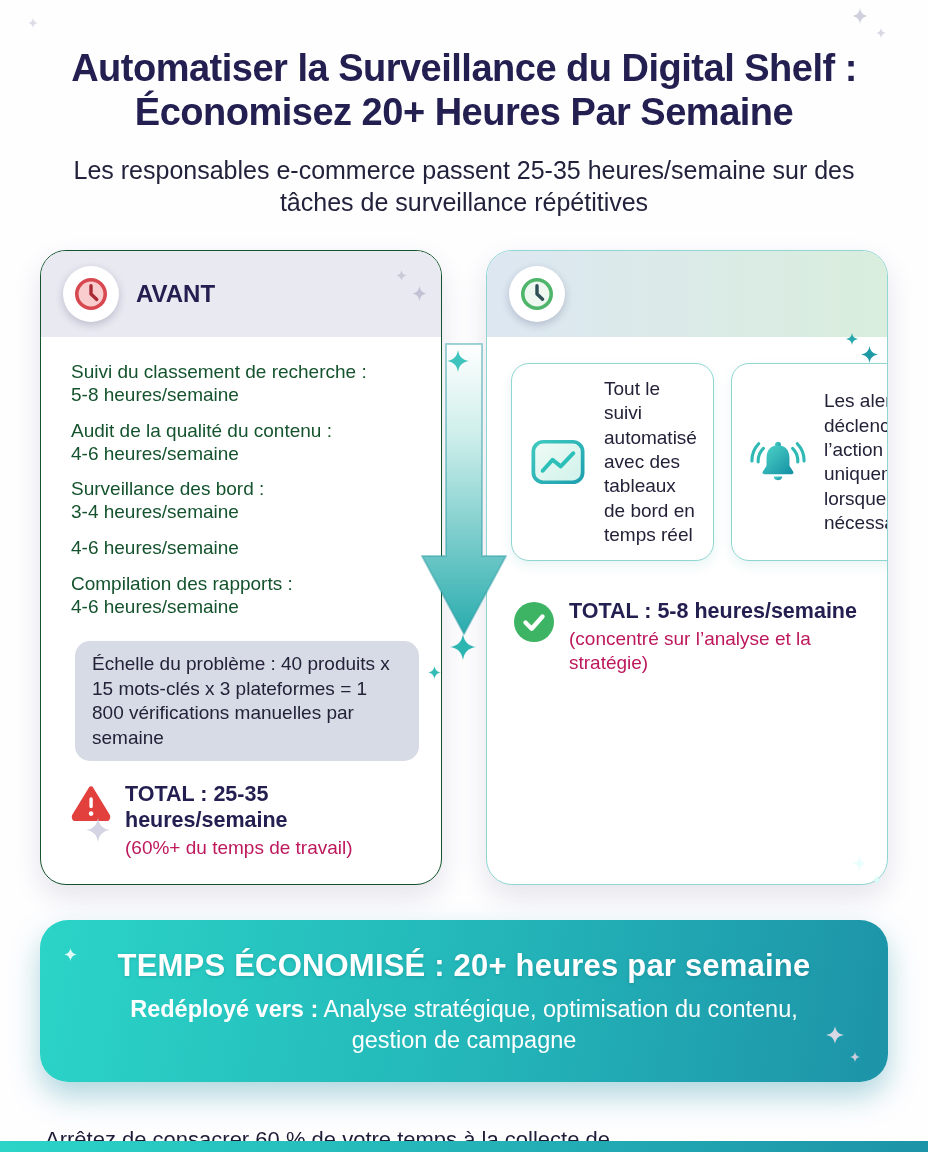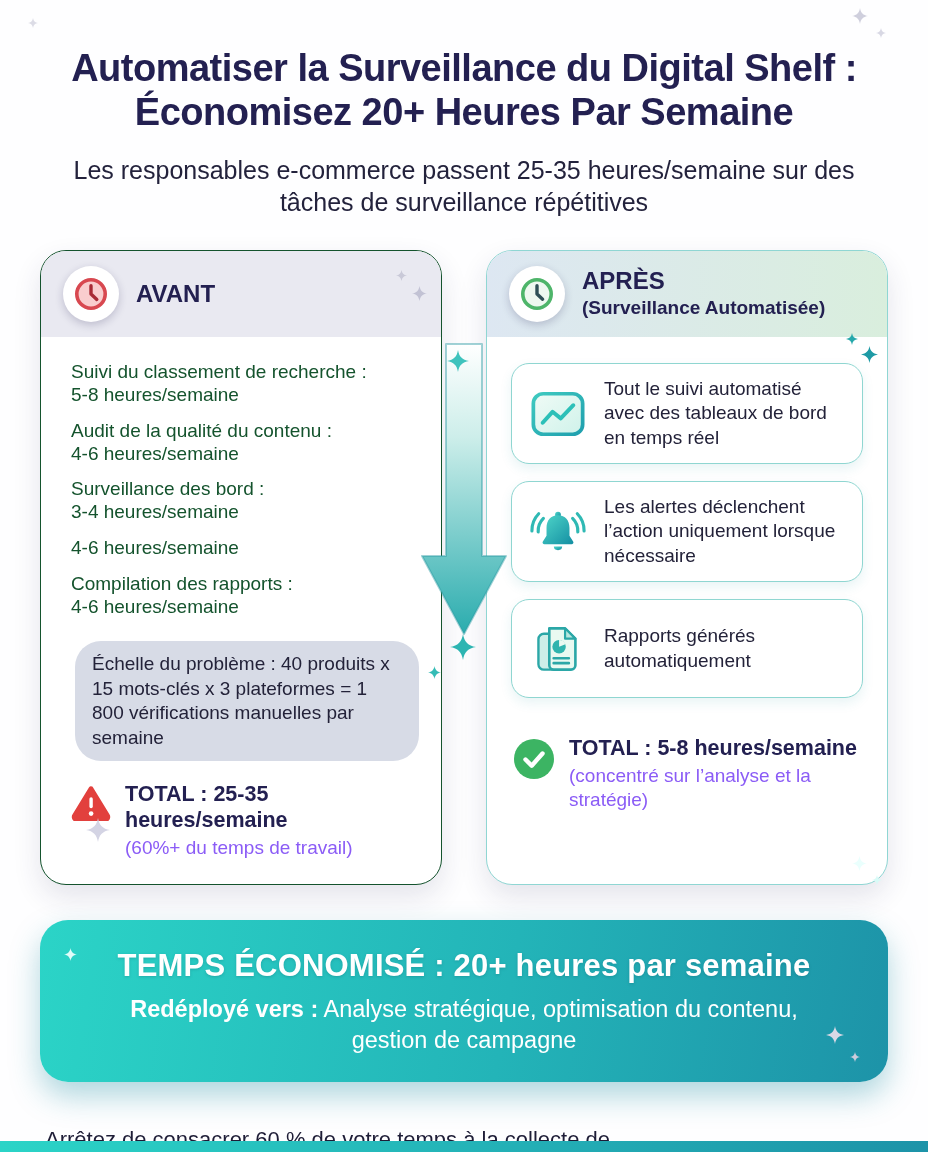--- a/index.html
+++ b/index.html
@@ -38,30 +38,30 @@
     width:56px; height:56px; border-radius:50%; background:#fff; flex:none;
     display:flex; align-items:center; justify-content:center;
     box-shadow:0 3px 9px rgba(35,32,81,0.22);
   }
   .card-title { font-size:24px; font-weight:800; color:#232051; line-height:1.1; }
   .card-subtitle { font-size:19px; font-weight:700; color:#232051; line-height:1.2; margin-top:3px; }
   
   .task-list { padding:24px 24px 0 30px; }
   .task { margin-bottom:13px; font-size:19px; line-height:1.2; color:#14532d; font-weight:500; }
   .scale-note {
-    margin:10px 22px 0 34px; background:#d7dbe6; border-radius:26px;
+    margin:10px 22px 0 34px; background:#d7dbe6; border-radius:15px;
     padding:11px 17px; font-size:19px; line-height:1.29; color:#232239; font-weight:500;
   }
   .total-row { display:flex; align-items:flex-start; gap:14px; margin:21px 24px 24px 30px; }
   .card-after .total-row { margin:30px 24px 24px 26px; }
   .total-icon { flex:none; margin-top:2px; }
   .total-label { font-size:21.5px; font-weight:800; color:#232051; line-height:1.2; }
-  .total-note  { font-size:19px; font-weight:500; color:#8b5cf6; line-height:1.25; margin-top:2px; }
-  
-  .feature-list { padding:26px 24px 8px; display:flex; flex-direction:column; gap:17px; }
+  .total-note  { font-size:19px; font-weight:500; color:#be185d; line-height:1.25; margin-top:2px; }
+  
+  .feature-list { padding:26px 24px 8px; display:flex; gap:17px; }
   .feature-box {
     display:flex; align-items:center; gap:16px; min-height:99px;
     background:#fff; border:1.5px solid #8fd6d1; border-radius:18px;
     padding:13px 16px; box-shadow:0 5px 12px rgba(26,150,160,0.10);
   }
   .feature-icon { flex:none; width:60px; display:flex; justify-content:center; }
   .feature-text { font-size:19px; line-height:1.28; color:#232239; font-weight:500; }
   
   .arrow-wrap {
     position:absolute; left:50%; transform:translateX(-50%); top:90px;
@@ -151,24 +151,20 @@
     </section>
 
     <section class="card card-after">
       <header class="card-head">
         <span class="icon-badge">
           <svg width="36" height="36" viewBox="0 0 36 36">
             <circle cx="18" cy="18" r="14.2" fill="#eef8f0" stroke="#4eb56a" stroke-width="3.6"></circle>
             <path d="M18 18 V9.8 M18 18 L23.6 23.2" stroke="#2f4f56" stroke-width="3.4" fill="none" stroke-linecap="round"></path>
           </svg>
         </span>
-        <div>
-          <div class="card-title">APRÈS</div>
-          <div class="card-subtitle">(Surveillance Automatisée)</div>
-        </div>
       </header>
 
       <div class="feature-list">
         <div class="feature-box">
           <span class="feature-icon">
             <svg width="56" height="46" viewBox="0 0 50 42">
               <defs>
                 <linearGradient id="gmf" x1="0" y1="0" x2="1" y2="1">
                   <stop offset="0" stop-color="#f0fbf6"></stop>
                     <stop offset="1" stop-color="#cff2ea"></stop>

